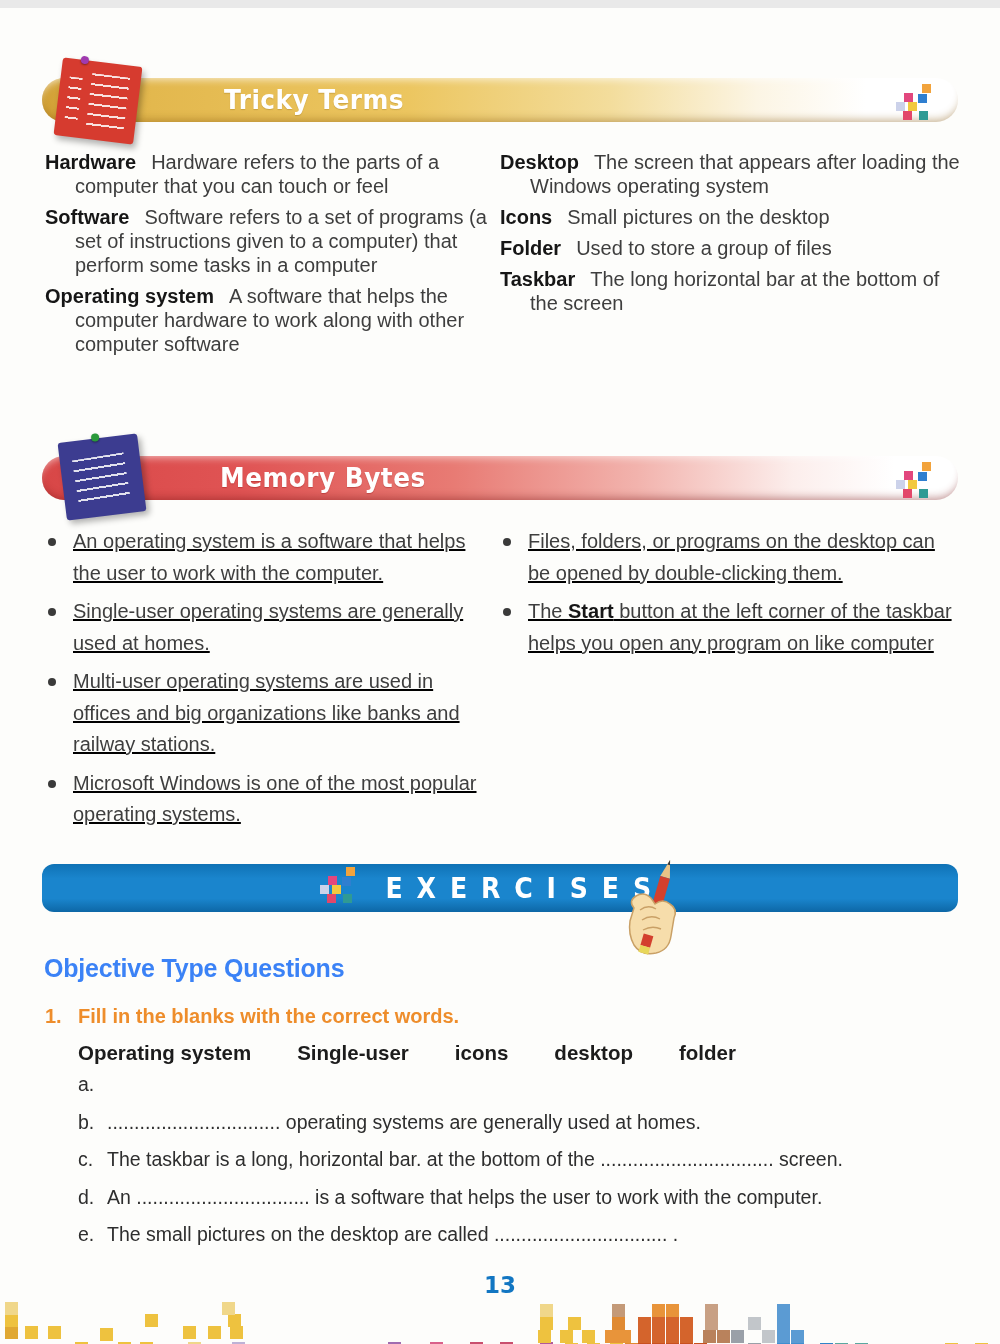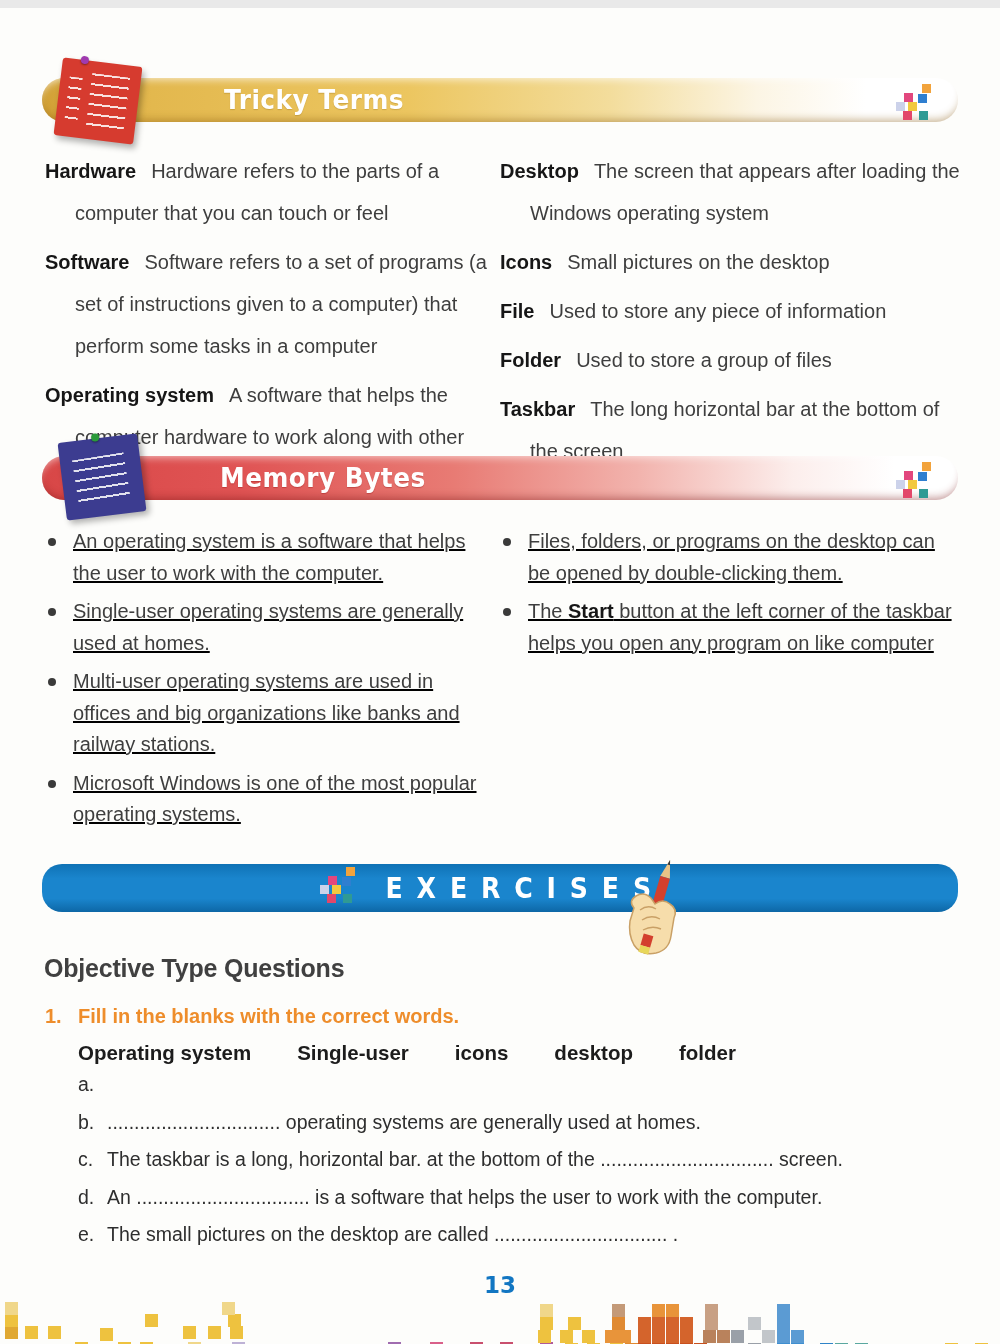--- a/index.html
+++ b/index.html
@@ -5,21 +5,21 @@
   html,body{margin:0;padding:0;background:#e9e9e9;}
   .page{position:relative;width:1000px;height:1344px;margin:8px auto;background:#fdfdfb;
         font-family:"Liberation Sans",sans-serif;overflow:hidden;}
 
   
   .banner{position:absolute;left:42px;width:916px;height:44px;border-radius:22px;}
   .banner.gold{background:linear-gradient(90deg,#d2a136 0%,#e3b84e 12%,#ecc660 40%,#f3dd9c 62%,#fcf5e4 78%,#ffffff 90%);
       box-shadow:inset 0 -7px 9px -5px rgba(130,85,10,.45), inset 0 6px 8px -5px rgba(255,255,255,.8);}
   .banner.red{background:linear-gradient(90deg,#d84747 0%,#e05454 22%,#e87b74 45%,#f2b3ad 65%,#fceeec 82%,#ffffff 93%);
       box-shadow:inset 0 -7px 9px -5px rgba(120,20,20,.45), inset 0 6px 8px -5px rgba(255,255,255,.7);}
-  .banner.blue{height:48px;border-radius:20px;background:linear-gradient(180deg,#0f72b5 0%,#1a85cd 30%,#1a85cd 72%,#0d67a6 100%);
+  .banner.blue{height:48px;border-radius:12px;background:linear-gradient(180deg,#0f72b5 0%,#1a85cd 30%,#1a85cd 72%,#0d67a6 100%);
       display:flex;align-items:center;justify-content:center;}
   .banner-title{display:inline-block;position:absolute;top:0;line-height:44px;color:#fff;
       font-family:"DejaVu Sans",sans-serif;font-weight:bold;font-size:27px;letter-spacing:.5px;
       transform:scaleX(.92);transform-origin:left center;text-shadow:0 1px 1px rgba(120,80,0,.25);}
   .banner.red .banner-title{text-shadow:0 1px 1px rgba(120,0,0,.3);}
   .ex-title{color:#fff;font-family:"DejaVu Sans",sans-serif;font-weight:bold;font-size:28px;
       letter-spacing:.55em;transform:scaleX(.9);margin-left:14px;}
 
   
   .pix{position:absolute;width:36px;height:38px;}
@@ -38,37 +38,37 @@
   .note-red .lines.c2{left:31px;top:12px;width:38px;height:58px;}
   .note-blue .lines.c1{left:13px;top:18px;width:52px;height:46px;transform:rotate(-2deg);}
   .pin{position:absolute;width:8px;height:8px;border-radius:50%;box-shadow:0 1px 2px rgba(0,0,0,.4);}
   .pin-purple{left:18px;top:-4px;background:#a03ab0;}
   .pin-green{left:34px;top:-5px;background:#2a9a3a;}
 
   
   .defs{position:absolute;top:142px;}
   .defs.left{left:45px;width:452px;}
   .defs.right{left:500px;width:462px;}
-  .def{margin:0 0 7px 0;padding-left:30px;text-indent:-30px;font-size:20px;line-height:42px;color:#3e3e3e;}
+  .def{margin:0 0 7px 0;padding-left:30px;text-indent:-30px;font-size:20px;line-height:24px;color:#3e3e3e;}
   .def b{color:#161616;margin-right:15px;}
 
   
   .bullets{position:absolute;top:518px;text-decoration:underline;}
   .bullets.left{left:45px;width:450px;}
   .bullets.right{left:500px;width:458px;}
   .bullet{display:flex;margin-bottom:7px;}
   .dot{flex:none;width:8px;height:8px;border-radius:50%;background:#3a3a3a;margin:12px 17px 0 3px;}
   .bullet p{margin:0;font-size:20px;line-height:31.5px;color:#3e3e3e;}
   .bullet b{color:#161616;}
 
   
   .hand{position:absolute;left:606px;top:846px;z-index:6;}
 
   
-  .obj-head{position:absolute;left:44px;top:946px;font-size:25px;font-weight:bold;color:#404040;letter-spacing:-.2px;}
+  .obj-head{position:absolute;left:44px;top:946px;font-size:25px;font-weight:bold;color:#3b82f6;letter-spacing:-.2px;}
   .q1{position:absolute;left:45px;top:997px;display:flex;font-size:20px;font-weight:bold;color:#ee8d2b;}
   .q1 .qnum{width:33px;flex:none;}
   .wordbank{position:absolute;left:78px;top:1033px;display:flex;gap:46px;font-size:20.5px;font-weight:bold;color:#1c1c1c;}
   .ex-items{position:absolute;left:78px;top:1064px;width:880px;}
   .ex-item{display:flex;margin-bottom:13.5px;font-size:19.5px;line-height:24px;color:#2e2e2e;}
   .ex-label{flex:none;width:29px;}
 
   
   .pagenum{position:absolute;left:0;right:0;top:1264px;text-align:center;
       font-size:23px;font-weight:bold;color:#1276c2;font-family:"DejaVu Sans",sans-serif;}
@@ -111,21 +111,20 @@
   </div>
 
   <div class="defs left">
     <p class="def"><b>Hardware</b><span>Hardware refers to the parts of a computer that you can touch or feel</span></p>
     <p class="def"><b>Software</b><span>Software refers to a set of programs (a set of instructions given to a computer) that perform some tasks in a computer</span></p>
     <p class="def"><b>Operating system</b><span>A software that helps the computer hardware to work along with other computer software</span></p>
   </div>
   <div class="defs right">
     <p class="def"><b>Desktop</b><span>The screen that appears after loading the Windows operating system</span></p>
     <p class="def"><b>Icons</b><span>Small pictures on the desktop</span></p>
-    <p class="def"><b>File</b><span>Used to store any piece of information</span></p>
     <p class="def"><b>Folder</b><span>Used to store a group of files</span></p>
     <p class="def"><b>Taskbar</b><span>The long horizontal bar at the bottom of the screen</span></p>
   </div>
 
   <div class="banner red" style="top:448px;">
     <span class="banner-title" style="left:178px;">Memory Bytes</span>
     <span class="pix pix-banner">
         <i></i>
       </span>
   </div>

